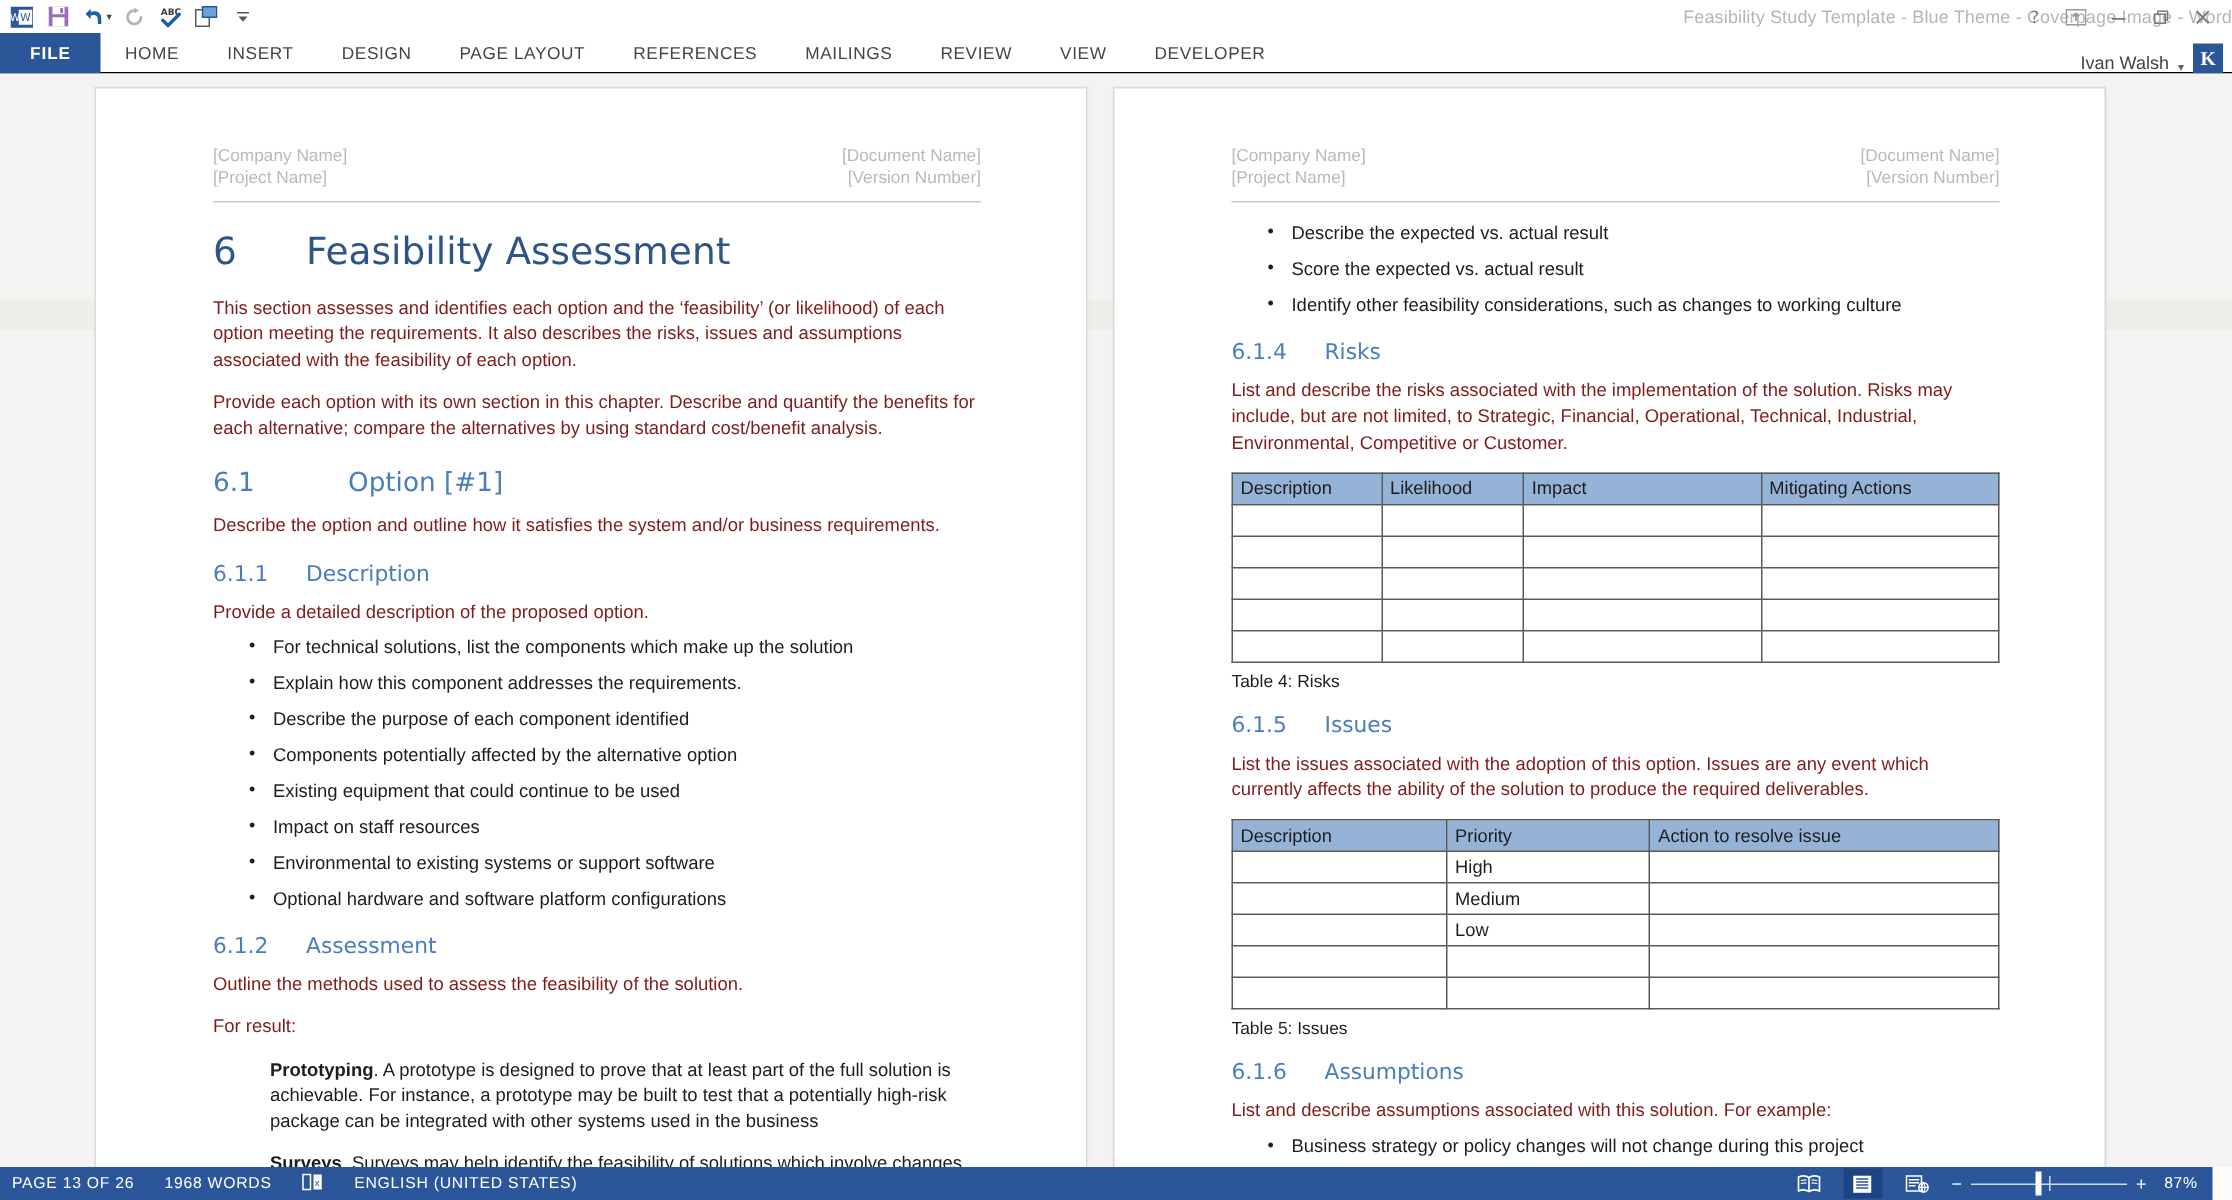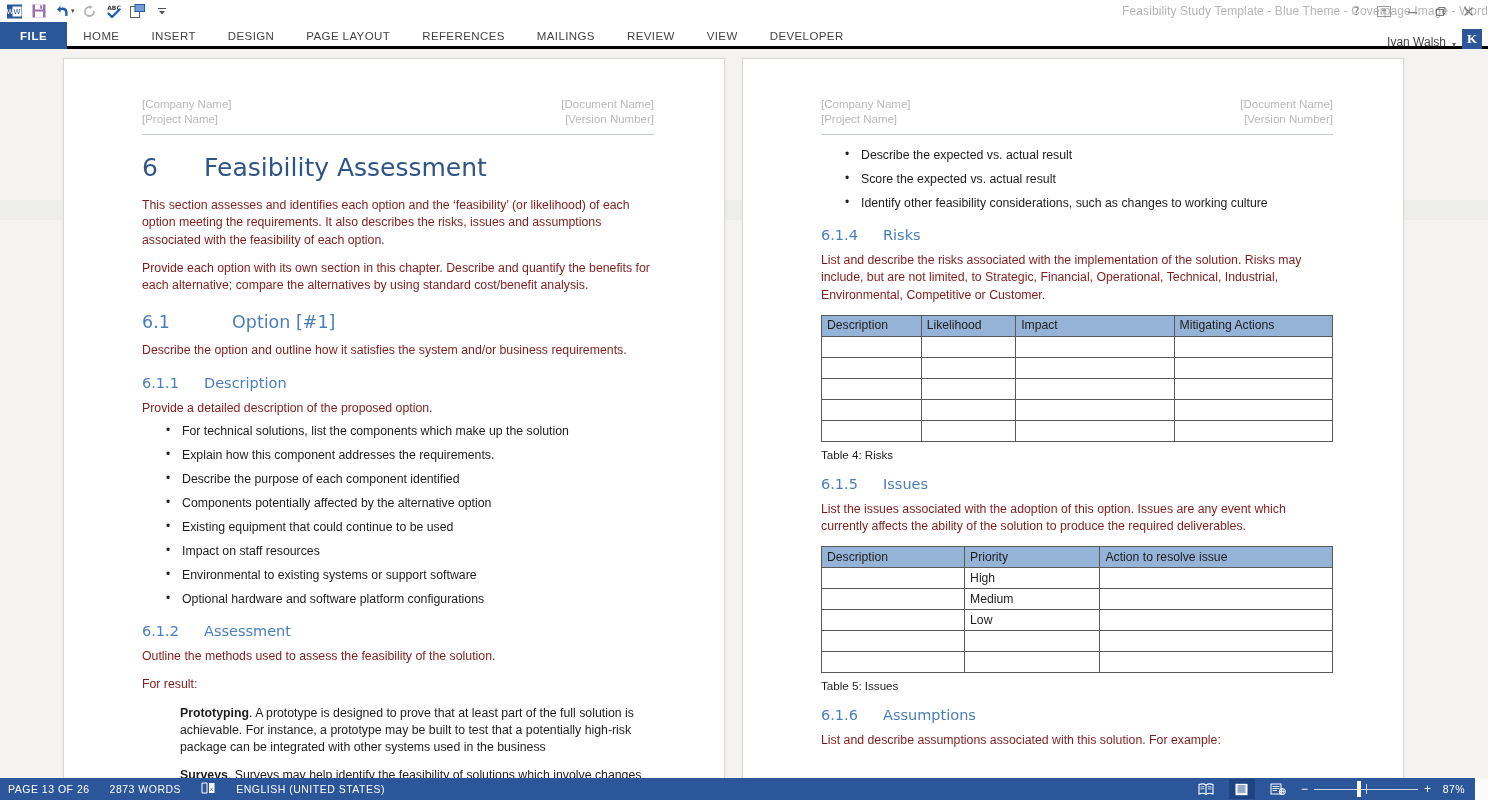--- a/index.html
+++ b/index.html
@@ -33,21 +33,21 @@
     display: flex; align-items: center; gap: 0px;
   }
   .win-ctrls .wc {
     width: 28px; height: 22px; display: flex; align-items: center; justify-content: center;
     color: #7a7a7a; font-size: 12px;
   }
 
   
   .ribbon {
     position: absolute; top: 22px; left: 0; width: 1488px; height: 27px;
-    background: #ffffff; border-bottom: 3px solid #000000;
+    background: #ffffff; border-bottom: 1px solid #000000;
   }
   .tabs { position: absolute; left: 0; top: 0; height: 27px; display: flex; align-items: stretch; }
   .tab {
     display: flex; align-items: center; padding: 0 16px;
     font-size: 11.5px; letter-spacing: .4px; color: #444444;
   }
   .tab.file {
     background: #2b579a; color: #ffffff; font-weight: bold;
     padding: 0 20px; letter-spacing: .6px;
   }
@@ -480,29 +480,33 @@
         </tbody>
           </table>
         <p class="caption">Table 5: Issues</p>
 
         <h3 class="h-3">
           <span class="num">6.1.6</span>
           <span>Assumptions</span>
         </h3>
         <p class="body tight">List and describe assumptions associated with this solution. For example:</p>
 
+        <ul class="blist">
+          <li>Business strategy or policy changes will not change during this project</li>
+
+        </ul>
 
       </div>
     </div>
   </div>
 
   <div class="statusbar">
     <div class="sb-left">
       <span>PAGE 13 OF 26</span>
-      <span>2873 WORDS</span>
+      <span>1968 WORDS</span>
       <span class="sb-icon">
         <svg width="15" height="12" viewBox="0 0 15 12">
           <path d="M1 1 L6 1 L6 11 L1 11 Z" fill="none" stroke="#ffffff" stroke-width="1"></path>
           <path d="M8 1 L13.5 1 L13.5 11 L8 11 Z" fill="#ffffff"></path>
           <text x="10.7" y="8.5" font-size="6" fill="#2b579a" font-family="DejaVu Sans, sans-serif" text-anchor="middle">x</text>
         </svg>
       </span>
       <span>ENGLISH (UNITED STATES)</span>
     </div>
 

